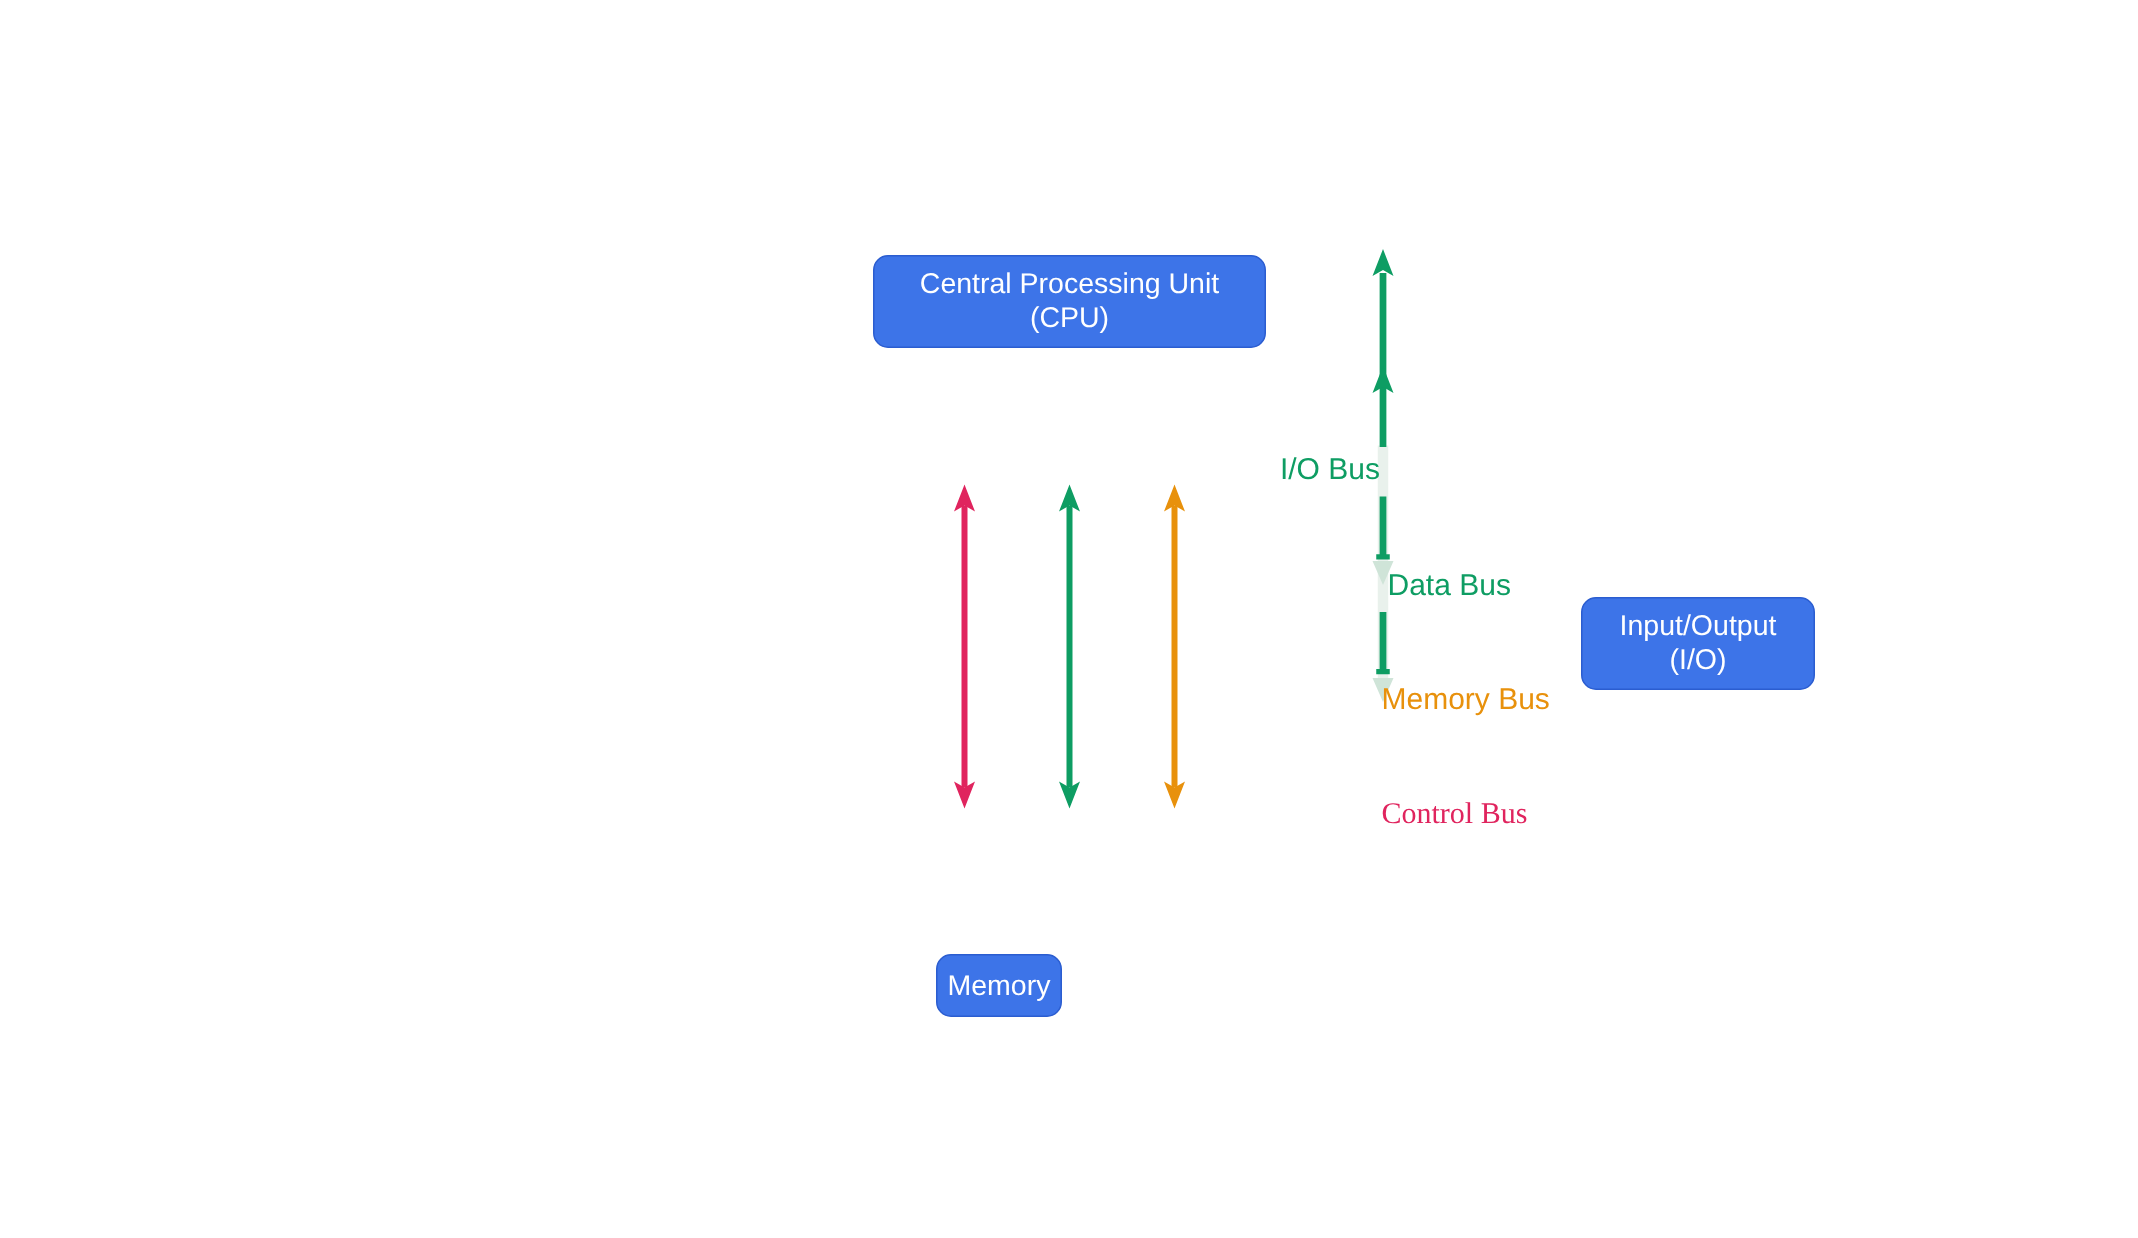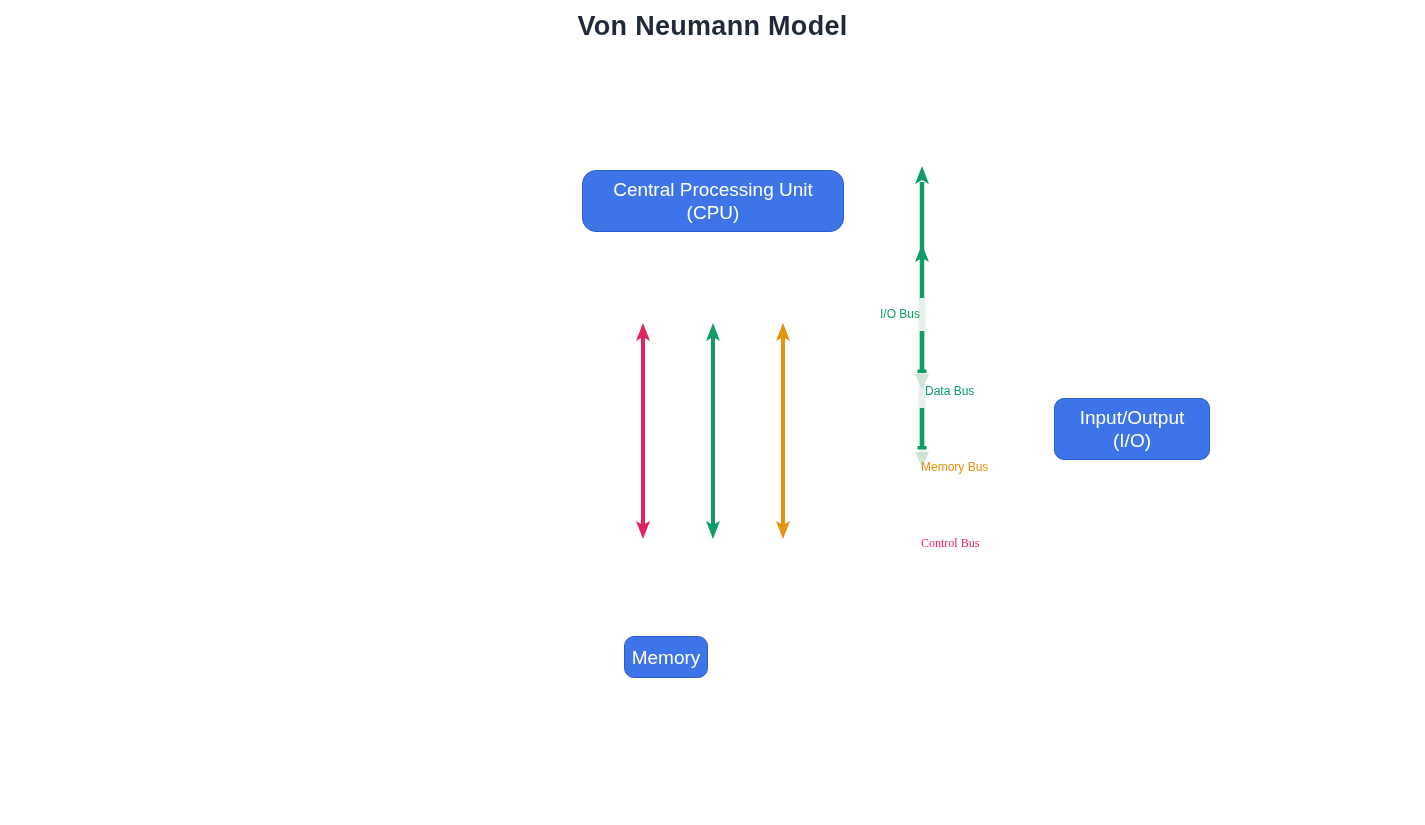--- a/index.html
+++ b/index.html
@@ -14,51 +14,50 @@
   }
   .node{
     position:absolute;box-sizing:border-box;
     background:var(--node-fill,#3D74E8);
     border:1.5px solid var(--node-border,#2B5DD0);
     border-radius:10px;
     color:var(--node-text,#FFFFFF);
     font-size:19px;line-height:23px;text-align:center;
     display:flex;flex-direction:column;align-items:center;justify-content:center;
   }
-  .node-cpu{left:582px;top:170px;width:262px;height:62px;border-radius:14px;}
+  .node-cpu{left:582px;top:170px;width:262px;height:62px;}
   .node-io{left:1054px;top:398px;width:156px;height:62px;}
   .node-memory{left:624px;top:636px;width:84px;height:42px;}
   .vbus{position:absolute;top:322px;width:24px;height:218px;}
   .vbus-control{left:631px;}
   .vbus-data{left:701px;}
   .vbus-address{left:771px;}
   .vbus .ln{stroke-width:4px;}
   .c-crimson .ln{stroke:var(--crimson,#E0245E);} .c-crimson .ah{fill:var(--crimson,#E0245E);}
   .c-green   .ln{stroke:var(--green,#0E9D63);}   .c-green   .ah{fill:var(--green,#0E9D63);}
   .c-orange  .ln{stroke:var(--orange,#E8910C);}  .c-orange  .ah{fill:var(--orange,#E8910C);}
   .iobus{position:absolute;left:907px;top:160px;width:30px;height:312px;}
   .iobus .ln{stroke:var(--green,#0E9D63);stroke-width:4.5px;}
   .iobus .ah,.iobus .cap{fill:var(--green,#0E9D63);}
   .iobus .band{fill:var(--band,#E9F1EC);}
   .iobus .ghost{fill:var(--band-strong,#CFE4D8);}
   .bus-label{
-    position:absolute;font-size:12px;white-space:nowrap;
+    position:absolute;font-size:20px;white-space:nowrap;
     transform:translateY(-50%);
   }
   .lbl-io{left:828px;top:314px;width:92px;text-align:right;color:var(--green,#0E9D63);}
   .lbl-data{left:925px;top:391px;color:var(--green,#0E9D63);}
   .lbl-address{left:921px;top:467px;color:var(--orange,#E8910C);}
   .lbl-control{left:921px;top:543px;color:var(--crimson,#E0245E);font-family:Liberation Serif, serif;}
 </style>
 </head>
 <body>
 
 <div class="canvas">
 
-  <div class="page-title">Von Neumann Model</div>
 
   <div class="node node-cpu">
     <span>Central Processing Unit</span>
     <span>(CPU)</span>
   </div>
 
   <div class="node node-io">
     <span>Input/Output</span>
     <span>(I/O)</span>
   </div>

